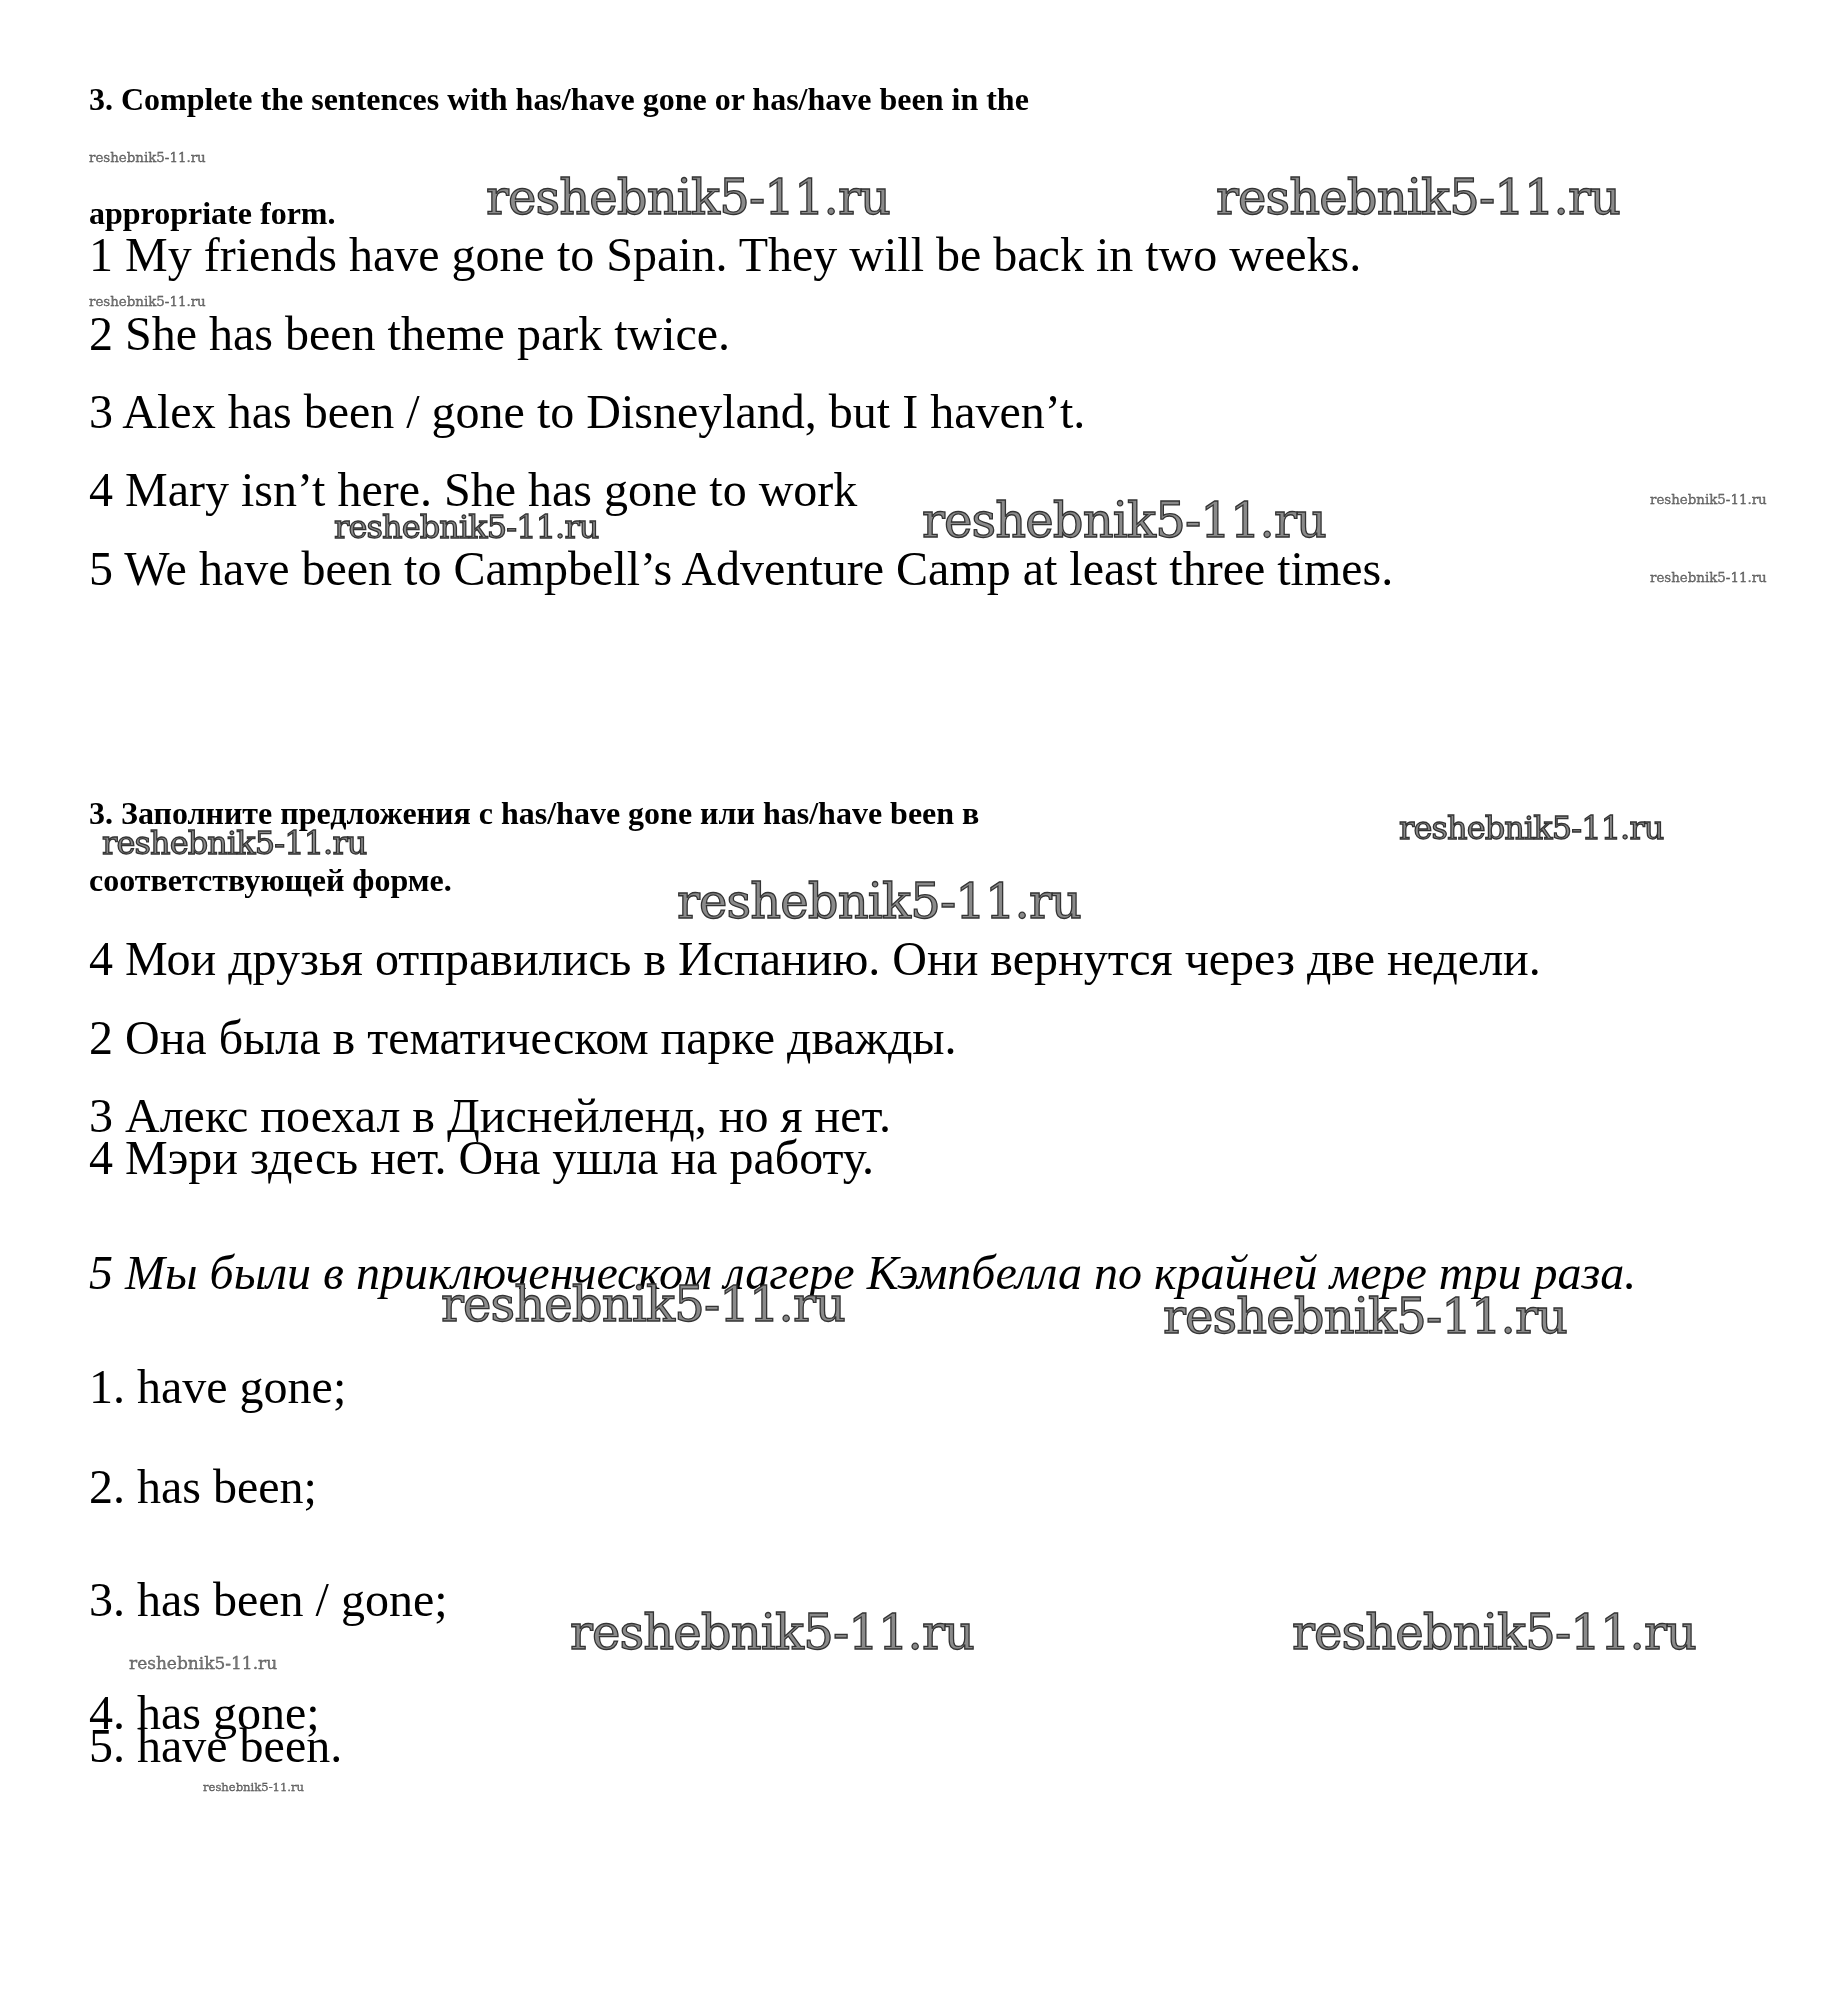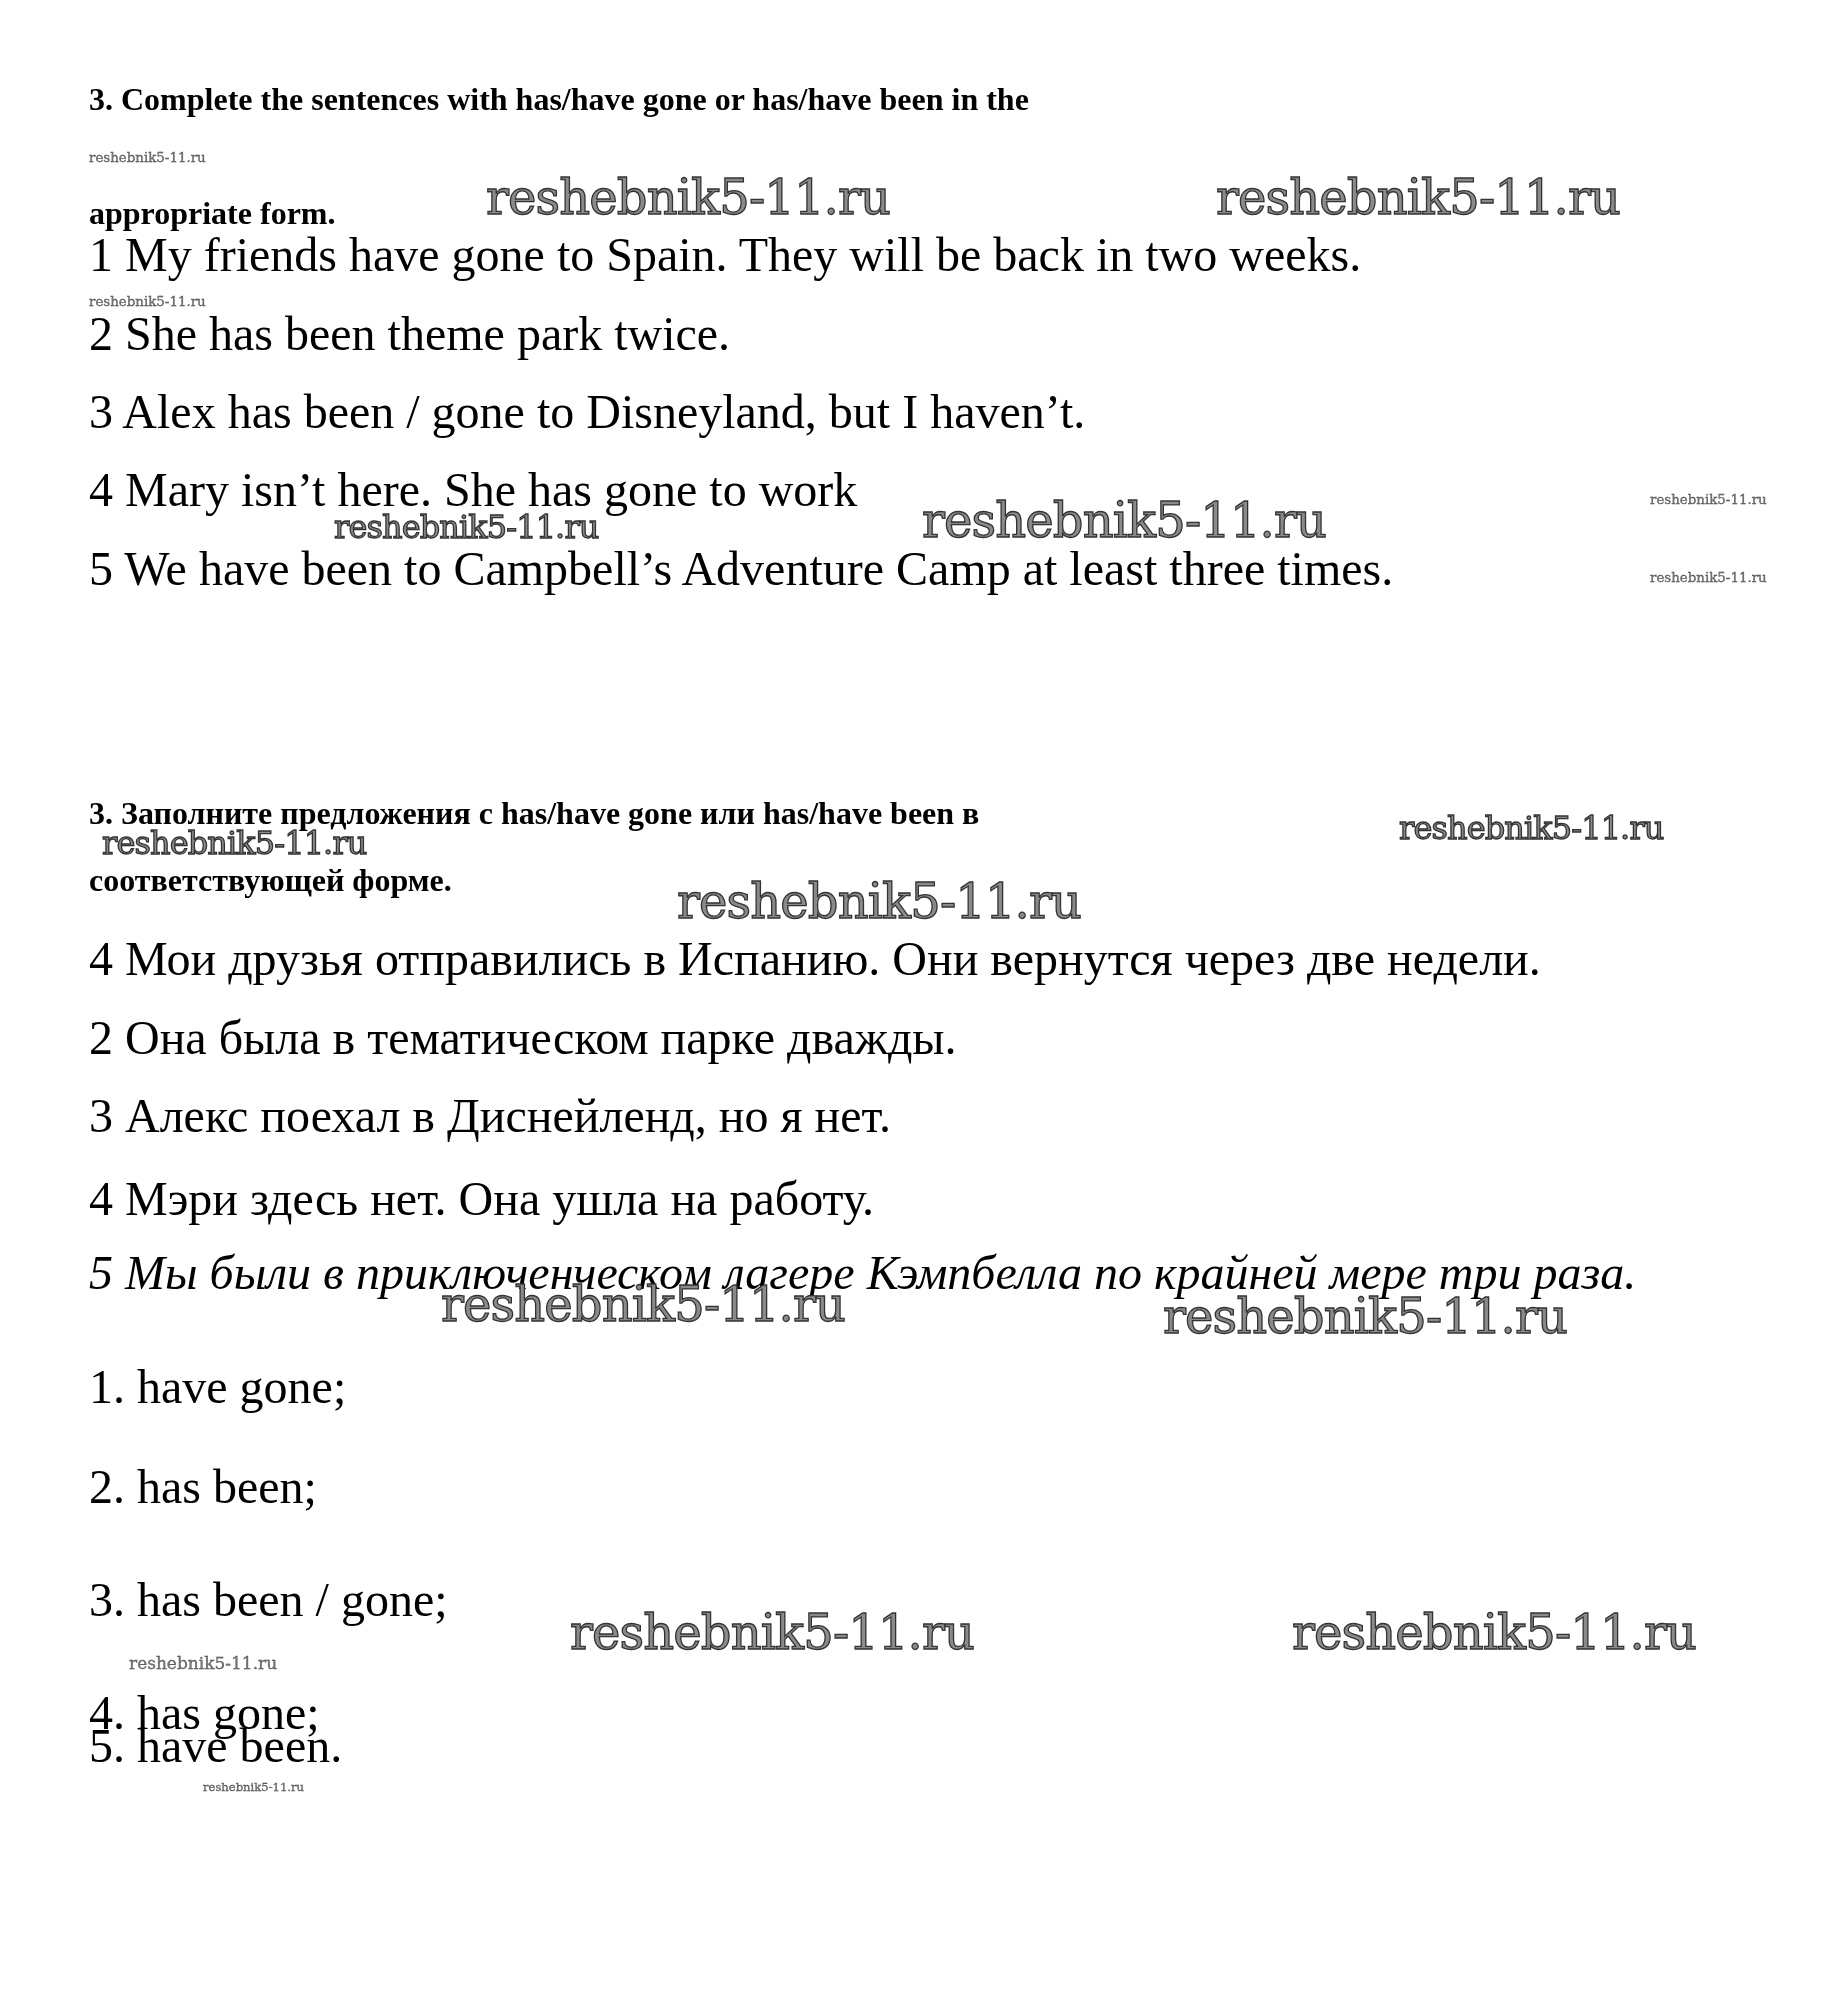--- a/index.html
+++ b/index.html
@@ -32,21 +32,21 @@
 <div class="line" style="top:307px;">2 She has been theme park twice.</div>
 <div class="line" style="top:385px;">3 Alex has been / gone to Disneyland, but I haven’t.</div>
 <div class="line" style="top:463px;">4 Mary isn’t here. She has gone to work</div>
 <div class="line" style="top:542px;">5 We have been to Campbell’s Adventure Camp at least three times.</div>
 
 <div class="line heading" style="top:775px;margin-top:12px;">3. Заполните предложения с has/have gone или has/have been в</div>
 <div class="line heading" style="top:854px;">соответствующей форме.</div>
 <div class="line" style="top:932px;">4 Мои друзья отправились в Испанию. Они вернутся через две недели.</div>
 <div class="line" style="top:1011px;">2 Она была в тематическом парке дважды.</div>
 <div class="line" style="top:1089px;">3 Алекс поехал в Диснейленд, но я нет.</div>
-<div class="line" style="top:1172px;">4 Мэри здесь нет. Она ушла на работу.</div>
+<div class="line" style="top:1131px;">4 Мэри здесь нет. Она ушла на работу.</div>
 <div class="line" style="top:1246px;font-style:italic;">5 Мы были в приключенческом лагере Кэмпбелла по крайней мере три раза.</div>
 
 <div class="line" style="top:1360px;">1. have gone;</div>
 <div class="line" style="top:1460px;">2. has been;</div>
 <div class="line" style="top:1573px;">3. has been / gone;</div>
 <div class="line" style="top:1686px;">4. has gone;</div>
 <div class="line" style="top:1719px;text-align:right;">5. have been.</div>
 
 <div class="wm small" style="left:89px; top:150px;">reshebnik5-11.ru</div>
 <div class="wm big" style="left:486px; top:169px;">reshebnik5-11.ru</div>

